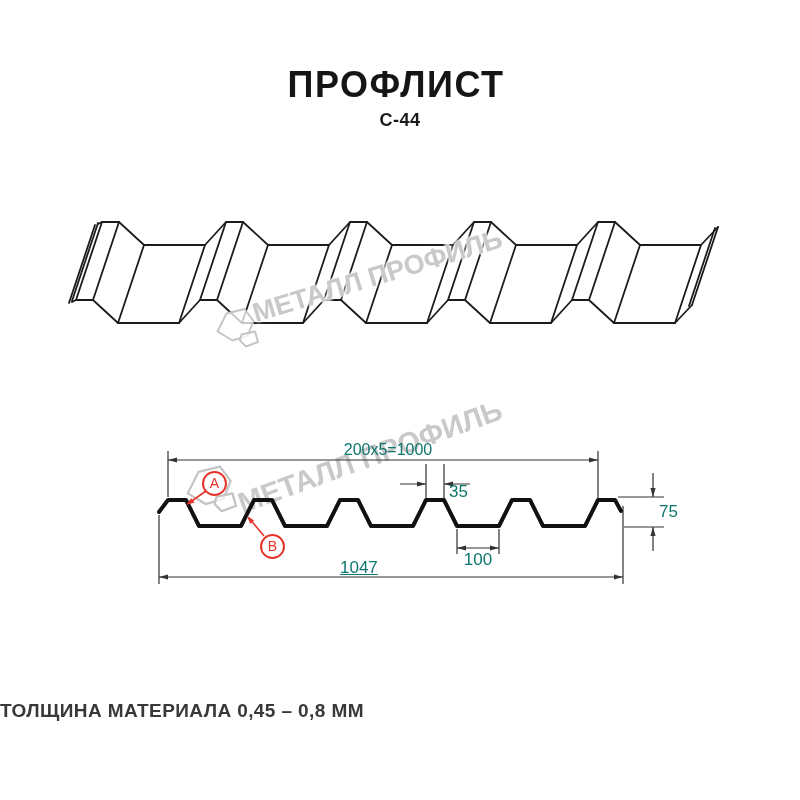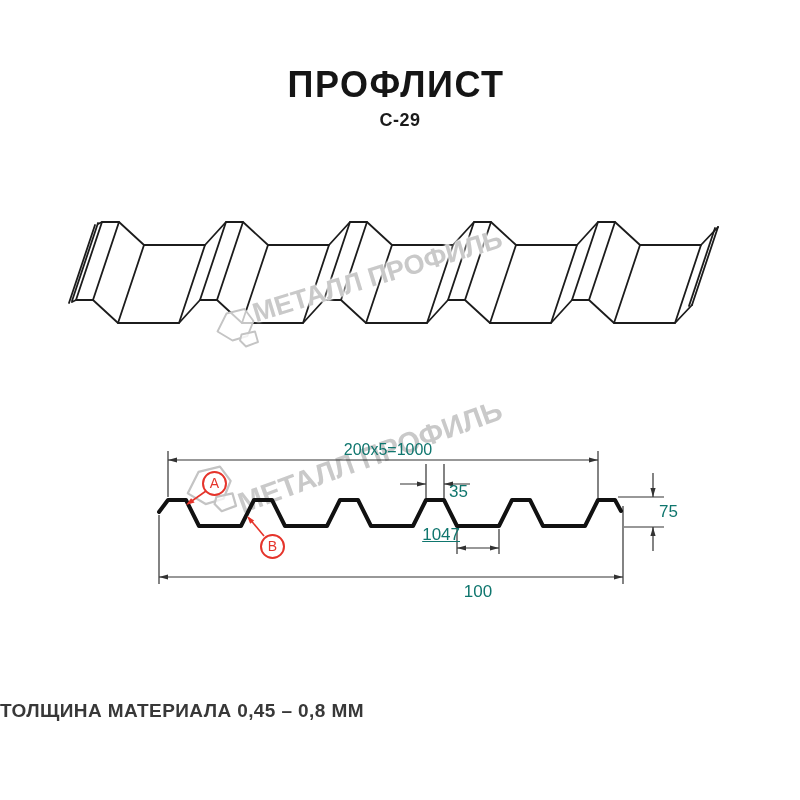--- a/index.html
+++ b/index.html
@@ -15,22 +15,22 @@
   .subtitle{
     left:0;right:0;top:110px;text-align:center;
     font-size:18px;font-weight:bold;letter-spacing:.5px;color:#1a1a1a;
   }
   .dim{
     color:#0f766e;font-size:17px;line-height:1;white-space:nowrap;
   }
   .dim-200x5{left:288px;top:442px;width:200px;text-align:center;font-size:16px;}
   .dim-35{left:449px;top:463px;margin-top:20px;}
   .dim-44{left:659px;top:503px;}
-  .dim-100{left:438px;top:551px;width:80px;text-align:center;margin-top:32px;}
-  .dim-1047{left:340px;top:526px;width:120px;text-align:right;text-decoration:underline;}
+  .dim-100{left:438px;top:551px;width:80px;text-align:center;}
+  .dim-1047{left:340px;top:559px;width:120px;text-align:left;text-decoration:underline;}
   .marker{
     width:21px;height:21px;border:2px solid #e5342b;border-radius:50%;
     color:#e5342b;font-size:14px;line-height:21px;text-align:center;
     background:rgba(255,255,255,.15);
   }
   .marker-a{left:202px;top:471px;}
   .marker-b{left:260px;top:534px;}
   .footer-note{
     left:0;right:0;top:700px;
     font-size:19px;font-weight:600;letter-spacing:.4px;color:#383838;
@@ -41,21 +41,21 @@
     text-shadow:0 0 2px #fff,0 0 3px #fff,0 0 4px #fff;
   }
   .wm-text-1{left:258px;top:298px;font-size:27px;transform:rotate(-17deg);}
   .wm-text-2{left:245px;top:487px;font-size:29px;transform:rotate(-20deg);}
   svg{display:block;}
 </style>
 </head>
 <body>
 
 <div class="abs title">ПРОФЛИСТ</div>
-<div class="abs subtitle">С-29</div>
+<div class="abs subtitle">С-44</div>
 
 <svg class="abs" style="left:0;top:0;" width="800" height="800" viewBox="0 0 800 800">
   <g fill="none" stroke="#1c1c1c" stroke-width="1.8" stroke-linejoin="round" stroke-linecap="round">
 
     <path d="M72,302 L76,300 L93,300 L118,323 L179,323 L200,300 L217,300 L242,323 L303,323 L324,300 L341,300 L366,323 L427,323 L448,300 L465,300 L490,323 L551,323 L572,300 L589,300 L614,323 L675,323 L692,305"></path>
 
     <path d="M98,224 L102,222 L119,222 L144,245 L205,245 L226,222 L243,222 L268,245 L329,245 L350,222 L367,222 L392,245 L453,245 L474,222 L491,222 L516,245 L577,245 L598,222 L615,222 L640,245 L701,245 L718,227"></path>
 
     <path d="M76,300 L102,222 M93,300 L119,222 M118,323 L144,245 M179,323 L205,245 M200,300 L226,222 M217,300 L243,222 M242,323 L268,245 M303,323 L329,245 M324,300 L350,222 M341,300 L367,222 M366,323 L392,245 M427,323 L453,245 M448,300 L474,222 M465,300 L491,222 M490,323 L516,245 M551,323 L577,245 M572,300 L598,222 M589,300 L615,222 M614,323 L640,245 M675,323 L701,245 M692,305 L718,227"></path>
 

